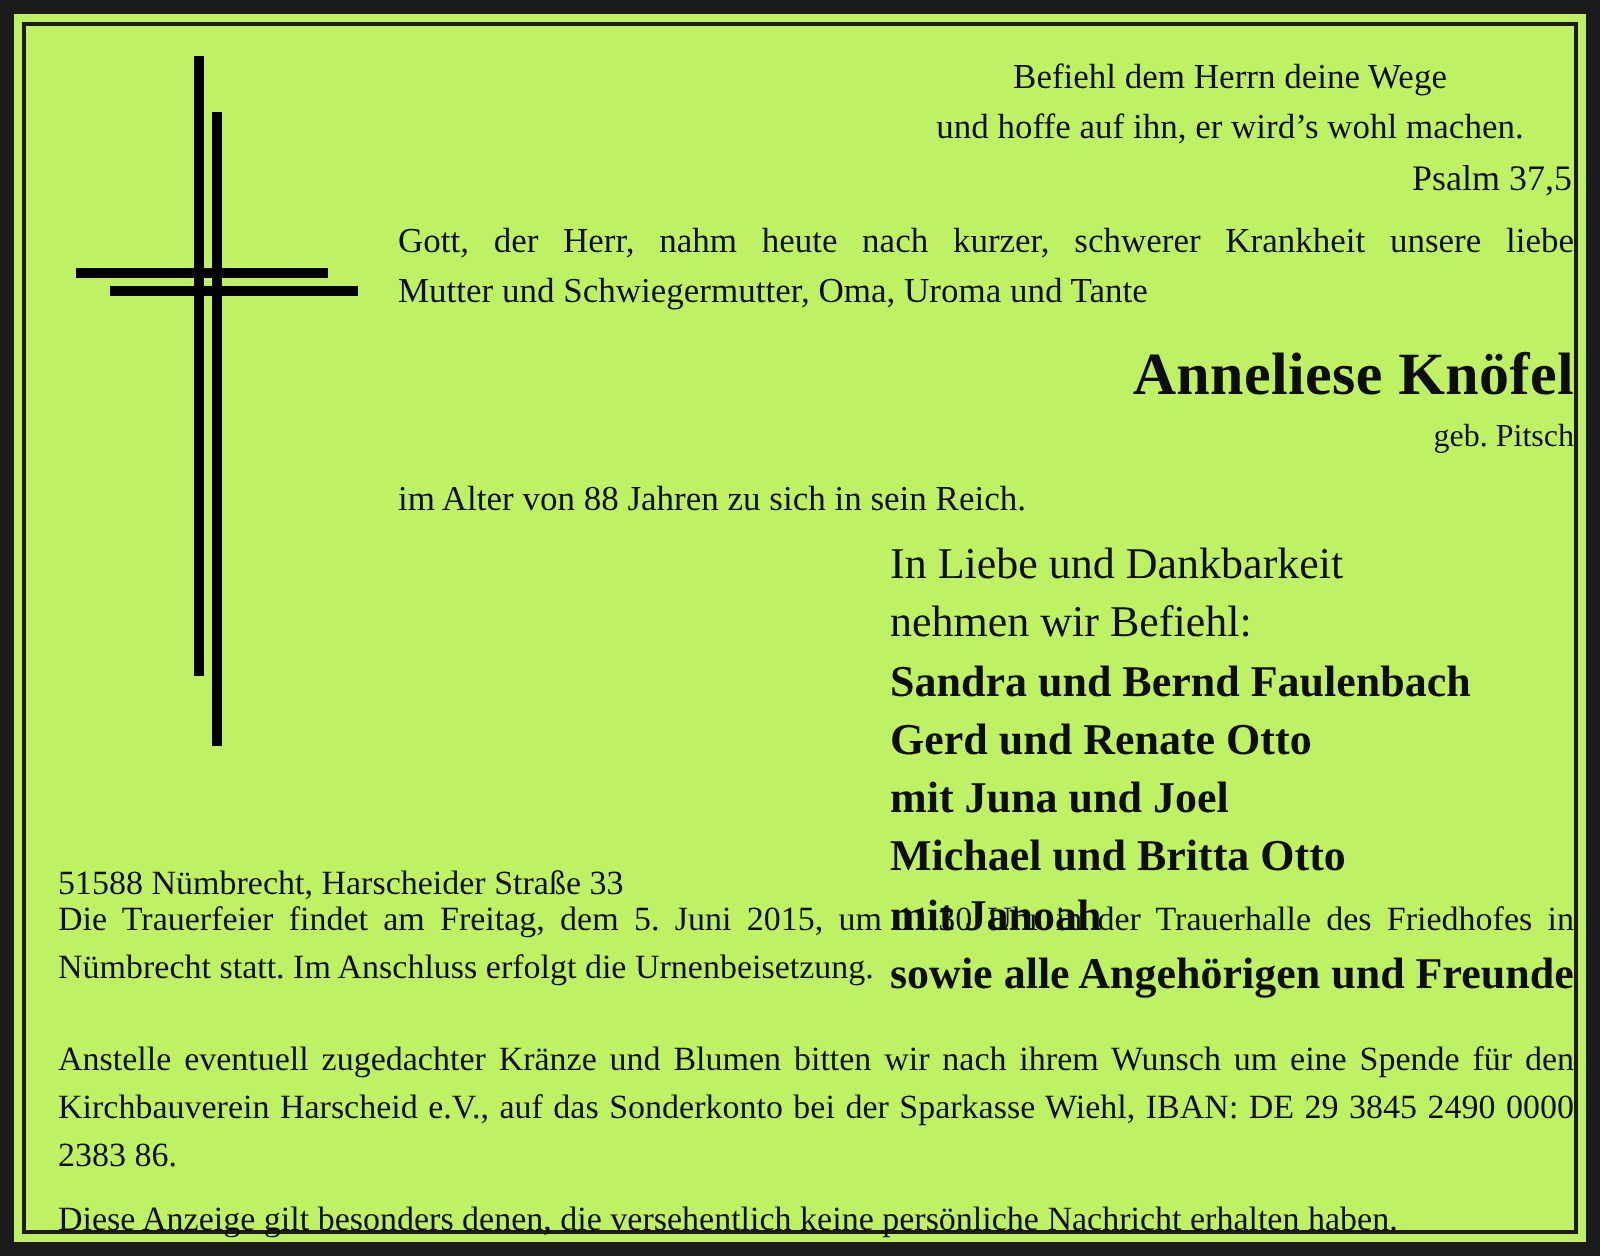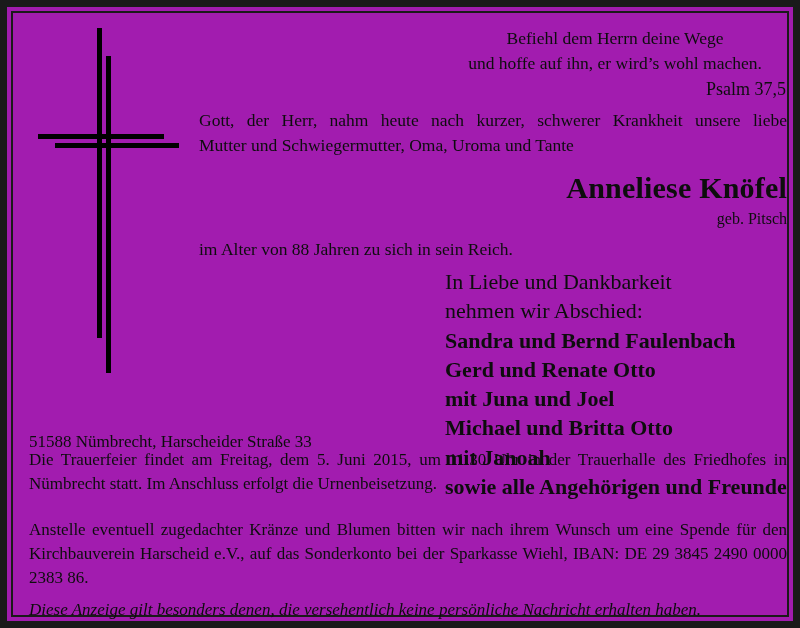--- a/index.html
+++ b/index.html
@@ -10,21 +10,21 @@
   body {
     font-family: "Liberation Serif", "DejaVu Serif", serif;
     color: #0d0d0d;
   }
 
   #notice {
     position: relative;
     width: 800px;
     height: 628px;
     box-sizing: border-box;
-    background: #a21caf;
+    background: #bef264;
     overflow: hidden;
   }
 
   
   .frame-outer {
     position: absolute;
     left: 0; top: 0;
     width: 800px; height: 628px;
     box-sizing: border-box;
     border: 7px solid #1a1a1a;
@@ -154,21 +154,21 @@
   .para {
     position: absolute;
     left: 16px;
     width: 758px;
     font-size: 17px;
     line-height: 1.42;
     text-align: justify;
   }
   .para-ceremony { top: 435px; }
   .para-donation { top: 505px; }
-  .para-notice   { top: 585px; text-align: left; font-style: italic; }
+  .para-notice   { top: 585px; text-align: left; }
 </style>
 </head>
 <body>
 
 <div id="notice">
 
   <div class="frame-outer"></div>
   <div class="frame-inner"></div>
 
   <div class="content">
@@ -193,21 +193,21 @@
 
     <div class="name-block">
       <span class="name">Anneliese Knöfel</span>
       <span class="nee">geb. Pitsch</span>
     </div>
 
     <div class="age-line">im Alter von 88 Jahren zu sich in sein Reich.</div>
 
     <div class="mourners">
       <span class="intro-line">In Liebe und Dankbarkeit</span>
-      <span class="intro-line">nehmen wir Abschied:</span>
+      <span class="intro-line">nehmen wir Befiehl:</span>
       <span class="survivor">Sandra und Bernd Faulenbach</span>
       <span class="survivor">Gerd und Renate Otto</span>
       <span class="survivor">mit Juna und Joel</span>
       <span class="survivor">Michael und Britta Otto</span>
       <span class="survivor">mit Janoah</span>
       <span class="survivor">sowie alle Angehörigen und Freunde</span>
     </div>
 
     <div class="address">51588 Nümbrecht, Harscheider Straße 33</div>
 

